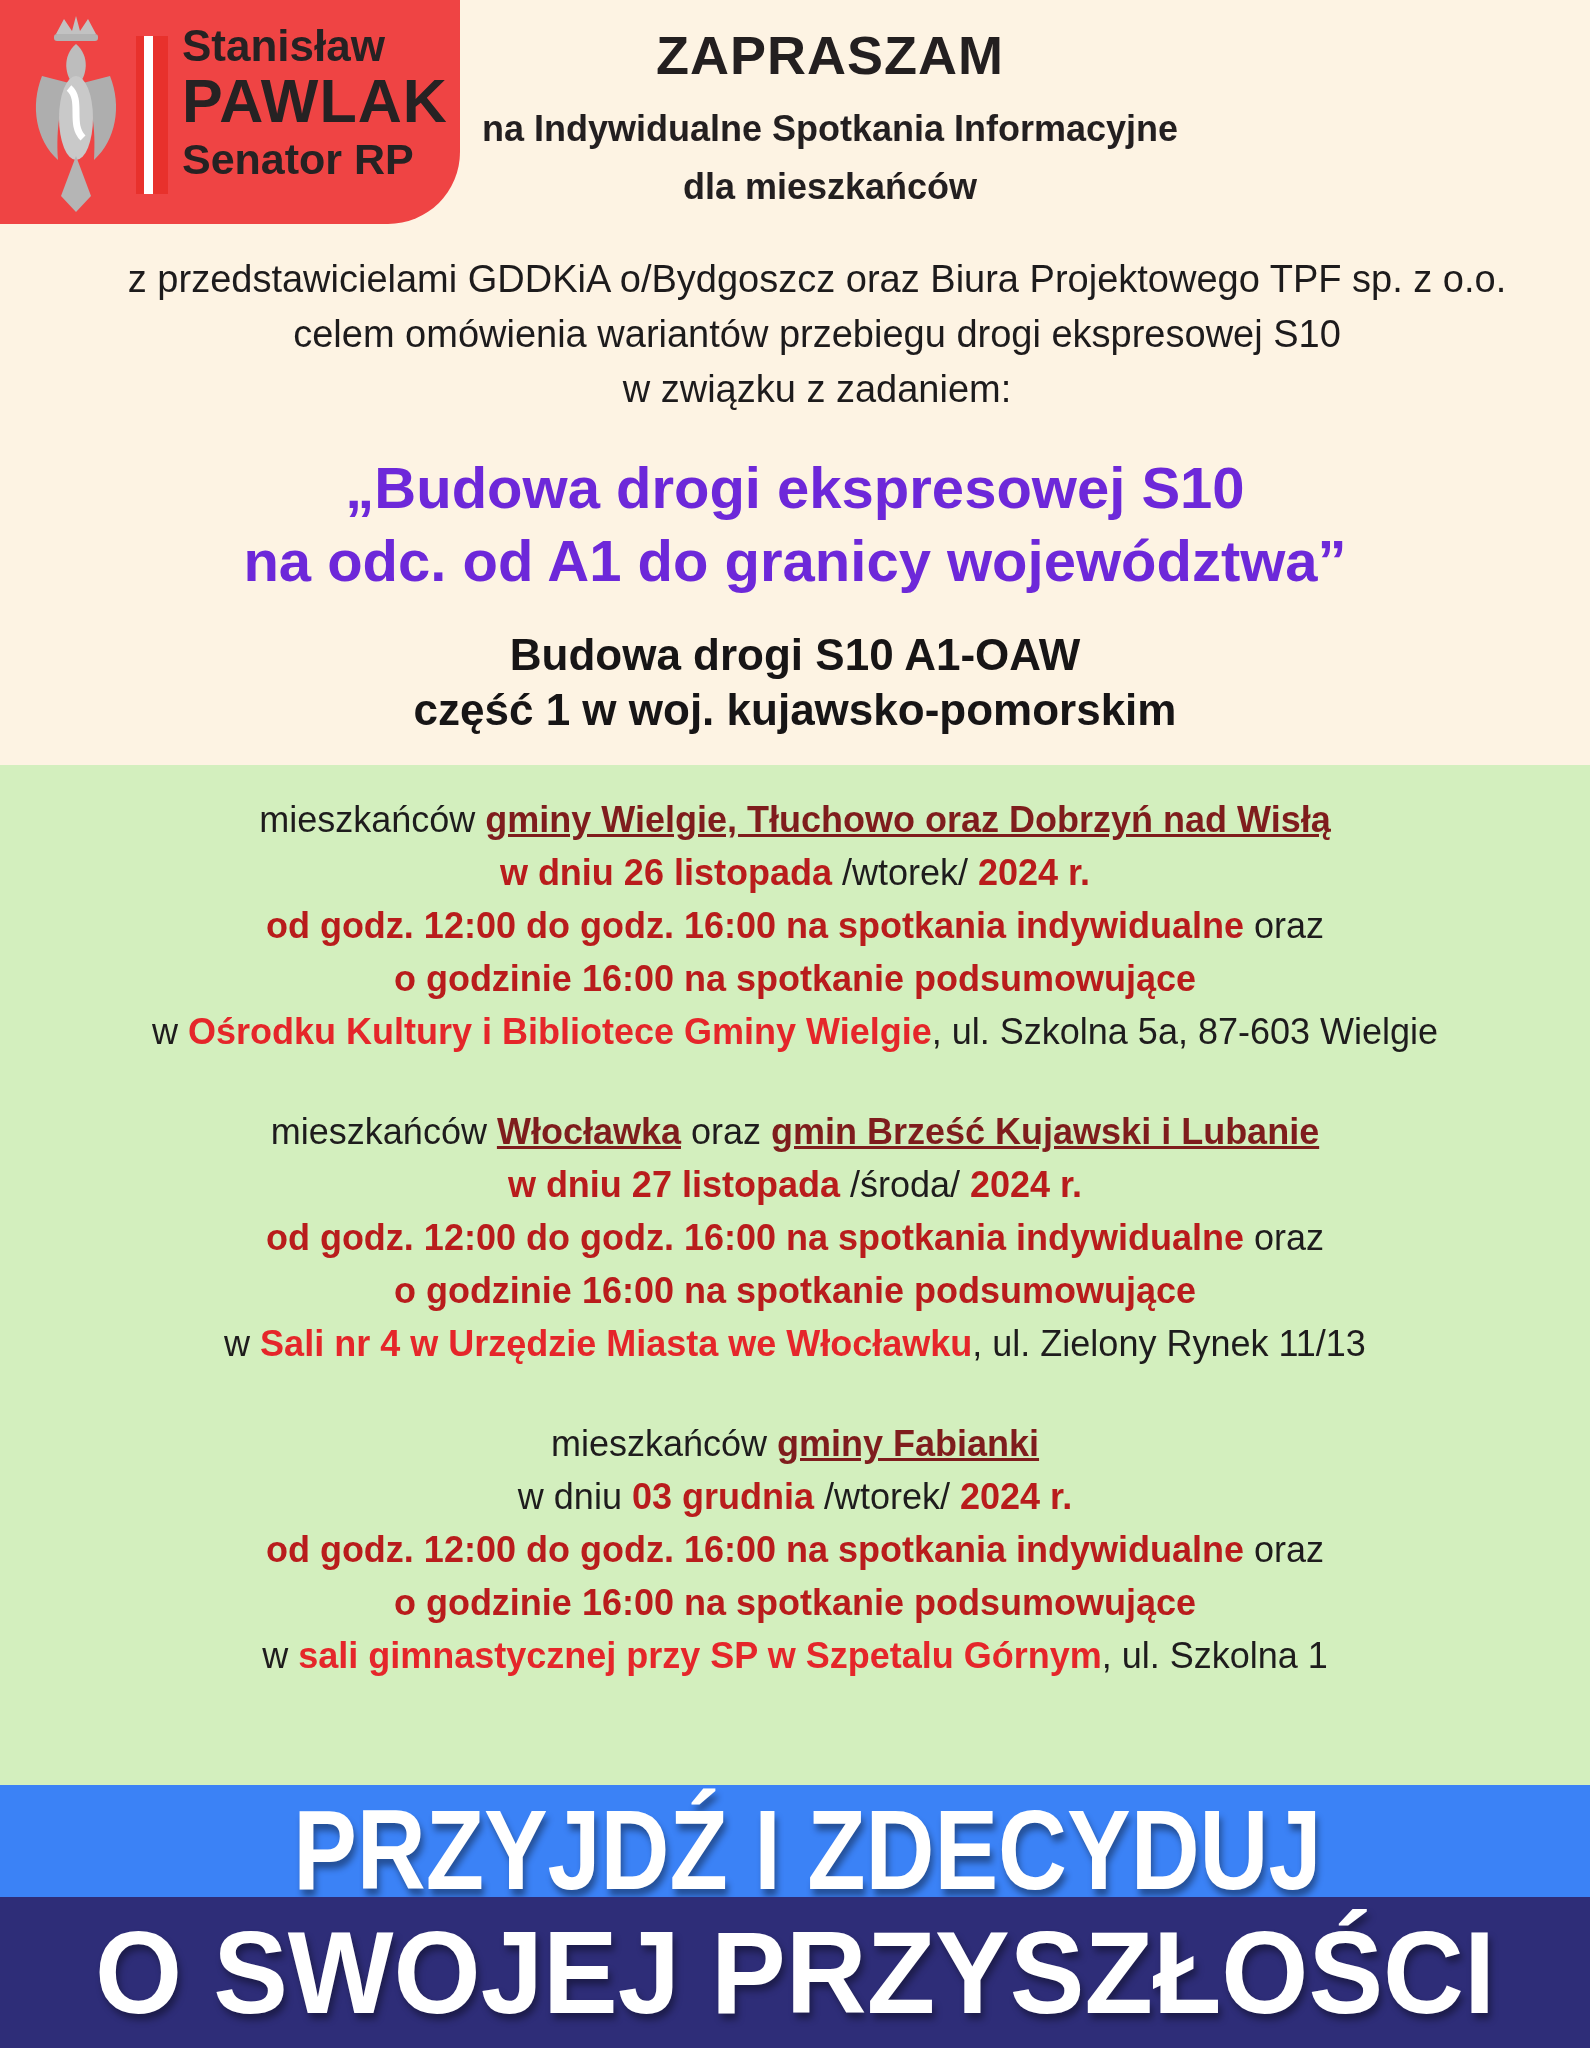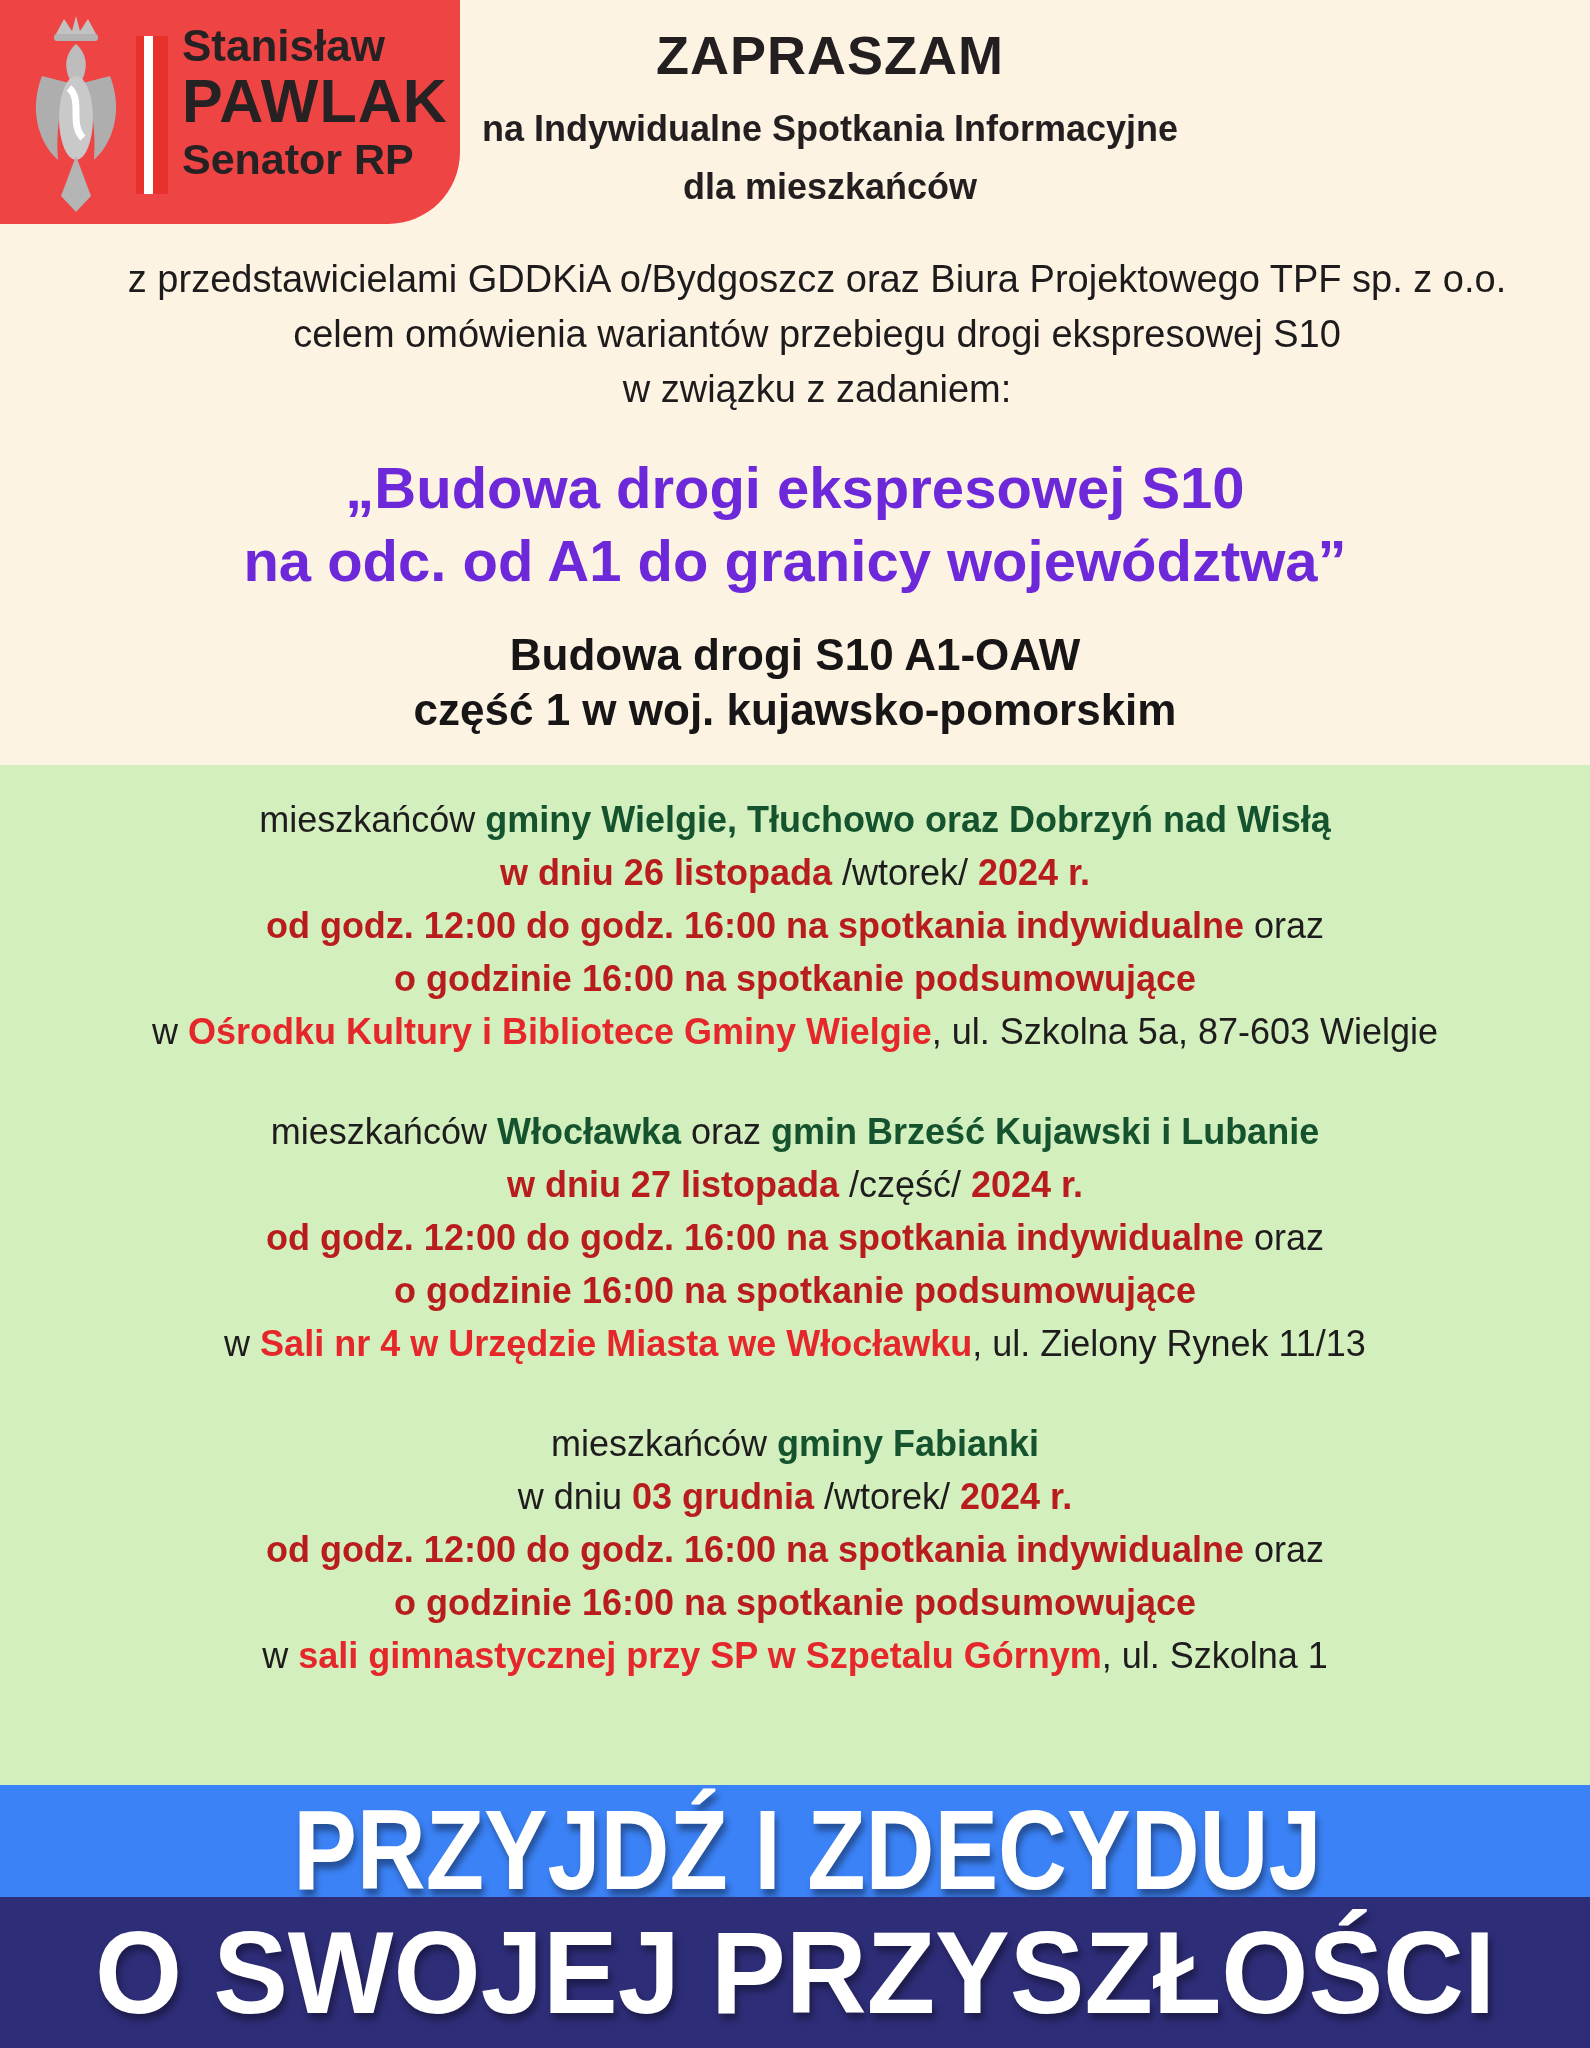--- a/index.html
+++ b/index.html
@@ -35,21 +35,21 @@
   
   .green {
     position:absolute; top:765px; left:0; width:100%; height:1020px;
     background:#d3efbe; box-sizing:border-box; padding-top:28px;
     text-align:center; font-size:36px;
   }
   .meeting-line { line-height:53px; white-space:nowrap; }
   .meeting-block + .meeting-block { margin-top:47px; }
   .seg-r    { color:#1e1c1d; font-weight:normal; }
   .seg-b    { color:#b91c1c; font-weight:bold; }
-  .seg-navy { color:#14532d; font-weight:bold; }
+  .seg-navy { color:#7f1d1d; font-weight:bold;text-decoration:underline; }
   .seg-red  { color:#e5262a; font-weight:bold; }
   
   .band { position:absolute; left:0; width:100%; display:flex; align-items:center; justify-content:center; }
   .band-red  { top:1785px; height:130px; background:#3b82f6;padding-left:12px; }
   .band-navy { top:1897px; height:151px; background:#2e2d78; }
   .band-text {
     color:#ffffff; font-weight:bold; white-space:nowrap; line-height:1;
     text-shadow:3px 6px 7px rgba(0,0,0,0.38);
   }
   .band-text-1 { font-size:106px; transform:scaleX(0.9) scaleY(1.06); }
@@ -110,21 +110,21 @@
   <div class="green" id="meetings">
       <div class="meeting-block">
         <div class="meeting-line"><span class="seg-r">mieszkańców </span><span class="seg-navy">gminy Wielgie, Tłuchowo oraz Dobrzyń nad Wisłą</span></div>
         <div class="meeting-line"><span class="seg-b">w dniu 26 listopada </span><span class="seg-r">/wtorek/ </span><span class="seg-b">2024 r.</span></div>
         <div class="meeting-line"><span class="seg-b">od godz. 12:00 do godz. 16:00 na spotkania indywidualne </span><span class="seg-r">oraz</span></div>
         <div class="meeting-line"><span class="seg-b">o godzinie 16:00 na spotkanie podsumowujące</span></div>
         <div class="meeting-line"><span class="seg-r">w </span><span class="seg-red">Ośrodku Kultury i Bibliotece Gminy Wielgie</span><span class="seg-r">, ul. Szkolna 5a, 87-603 Wielgie</span></div>
       </div>
       <div class="meeting-block">
         <div class="meeting-line"><span class="seg-r">mieszkańców </span><span class="seg-navy">Włocławka</span><span class="seg-r"> oraz </span><span class="seg-navy">gmin Brześć Kujawski i Lubanie</span></div>
-        <div class="meeting-line"><span class="seg-b">w dniu 27 listopada </span><span class="seg-r">/część/ </span><span class="seg-b">2024 r.</span></div>
+        <div class="meeting-line"><span class="seg-b">w dniu 27 listopada </span><span class="seg-r">/środa/ </span><span class="seg-b">2024 r.</span></div>
         <div class="meeting-line"><span class="seg-b">od godz. 12:00 do godz. 16:00 na spotkania indywidualne </span><span class="seg-r">oraz</span></div>
         <div class="meeting-line"><span class="seg-b">o godzinie 16:00 na spotkanie podsumowujące</span></div>
         <div class="meeting-line"><span class="seg-r">w </span><span class="seg-red">Sali nr 4 w Urzędzie Miasta we Włocławku</span><span class="seg-r">, ul. Zielony Rynek 11/13</span></div>
       </div>
       <div class="meeting-block">
         <div class="meeting-line"><span class="seg-r">mieszkańców </span><span class="seg-navy">gminy Fabianki</span></div>
         <div class="meeting-line"><span class="seg-r">w dniu </span><span class="seg-b">03 grudnia </span><span class="seg-r">/wtorek/ </span><span class="seg-b">2024 r.</span></div>
         <div class="meeting-line"><span class="seg-b">od godz. 12:00 do godz. 16:00 na spotkania indywidualne </span><span class="seg-r">oraz</span></div>
         <div class="meeting-line"><span class="seg-b">o godzinie 16:00 na spotkanie podsumowujące</span></div>
         <div class="meeting-line"><span class="seg-r">w </span><span class="seg-red">sali gimnastycznej przy SP w Szpetalu Górnym</span><span class="seg-r">, ul. Szkolna 1</span></div>

